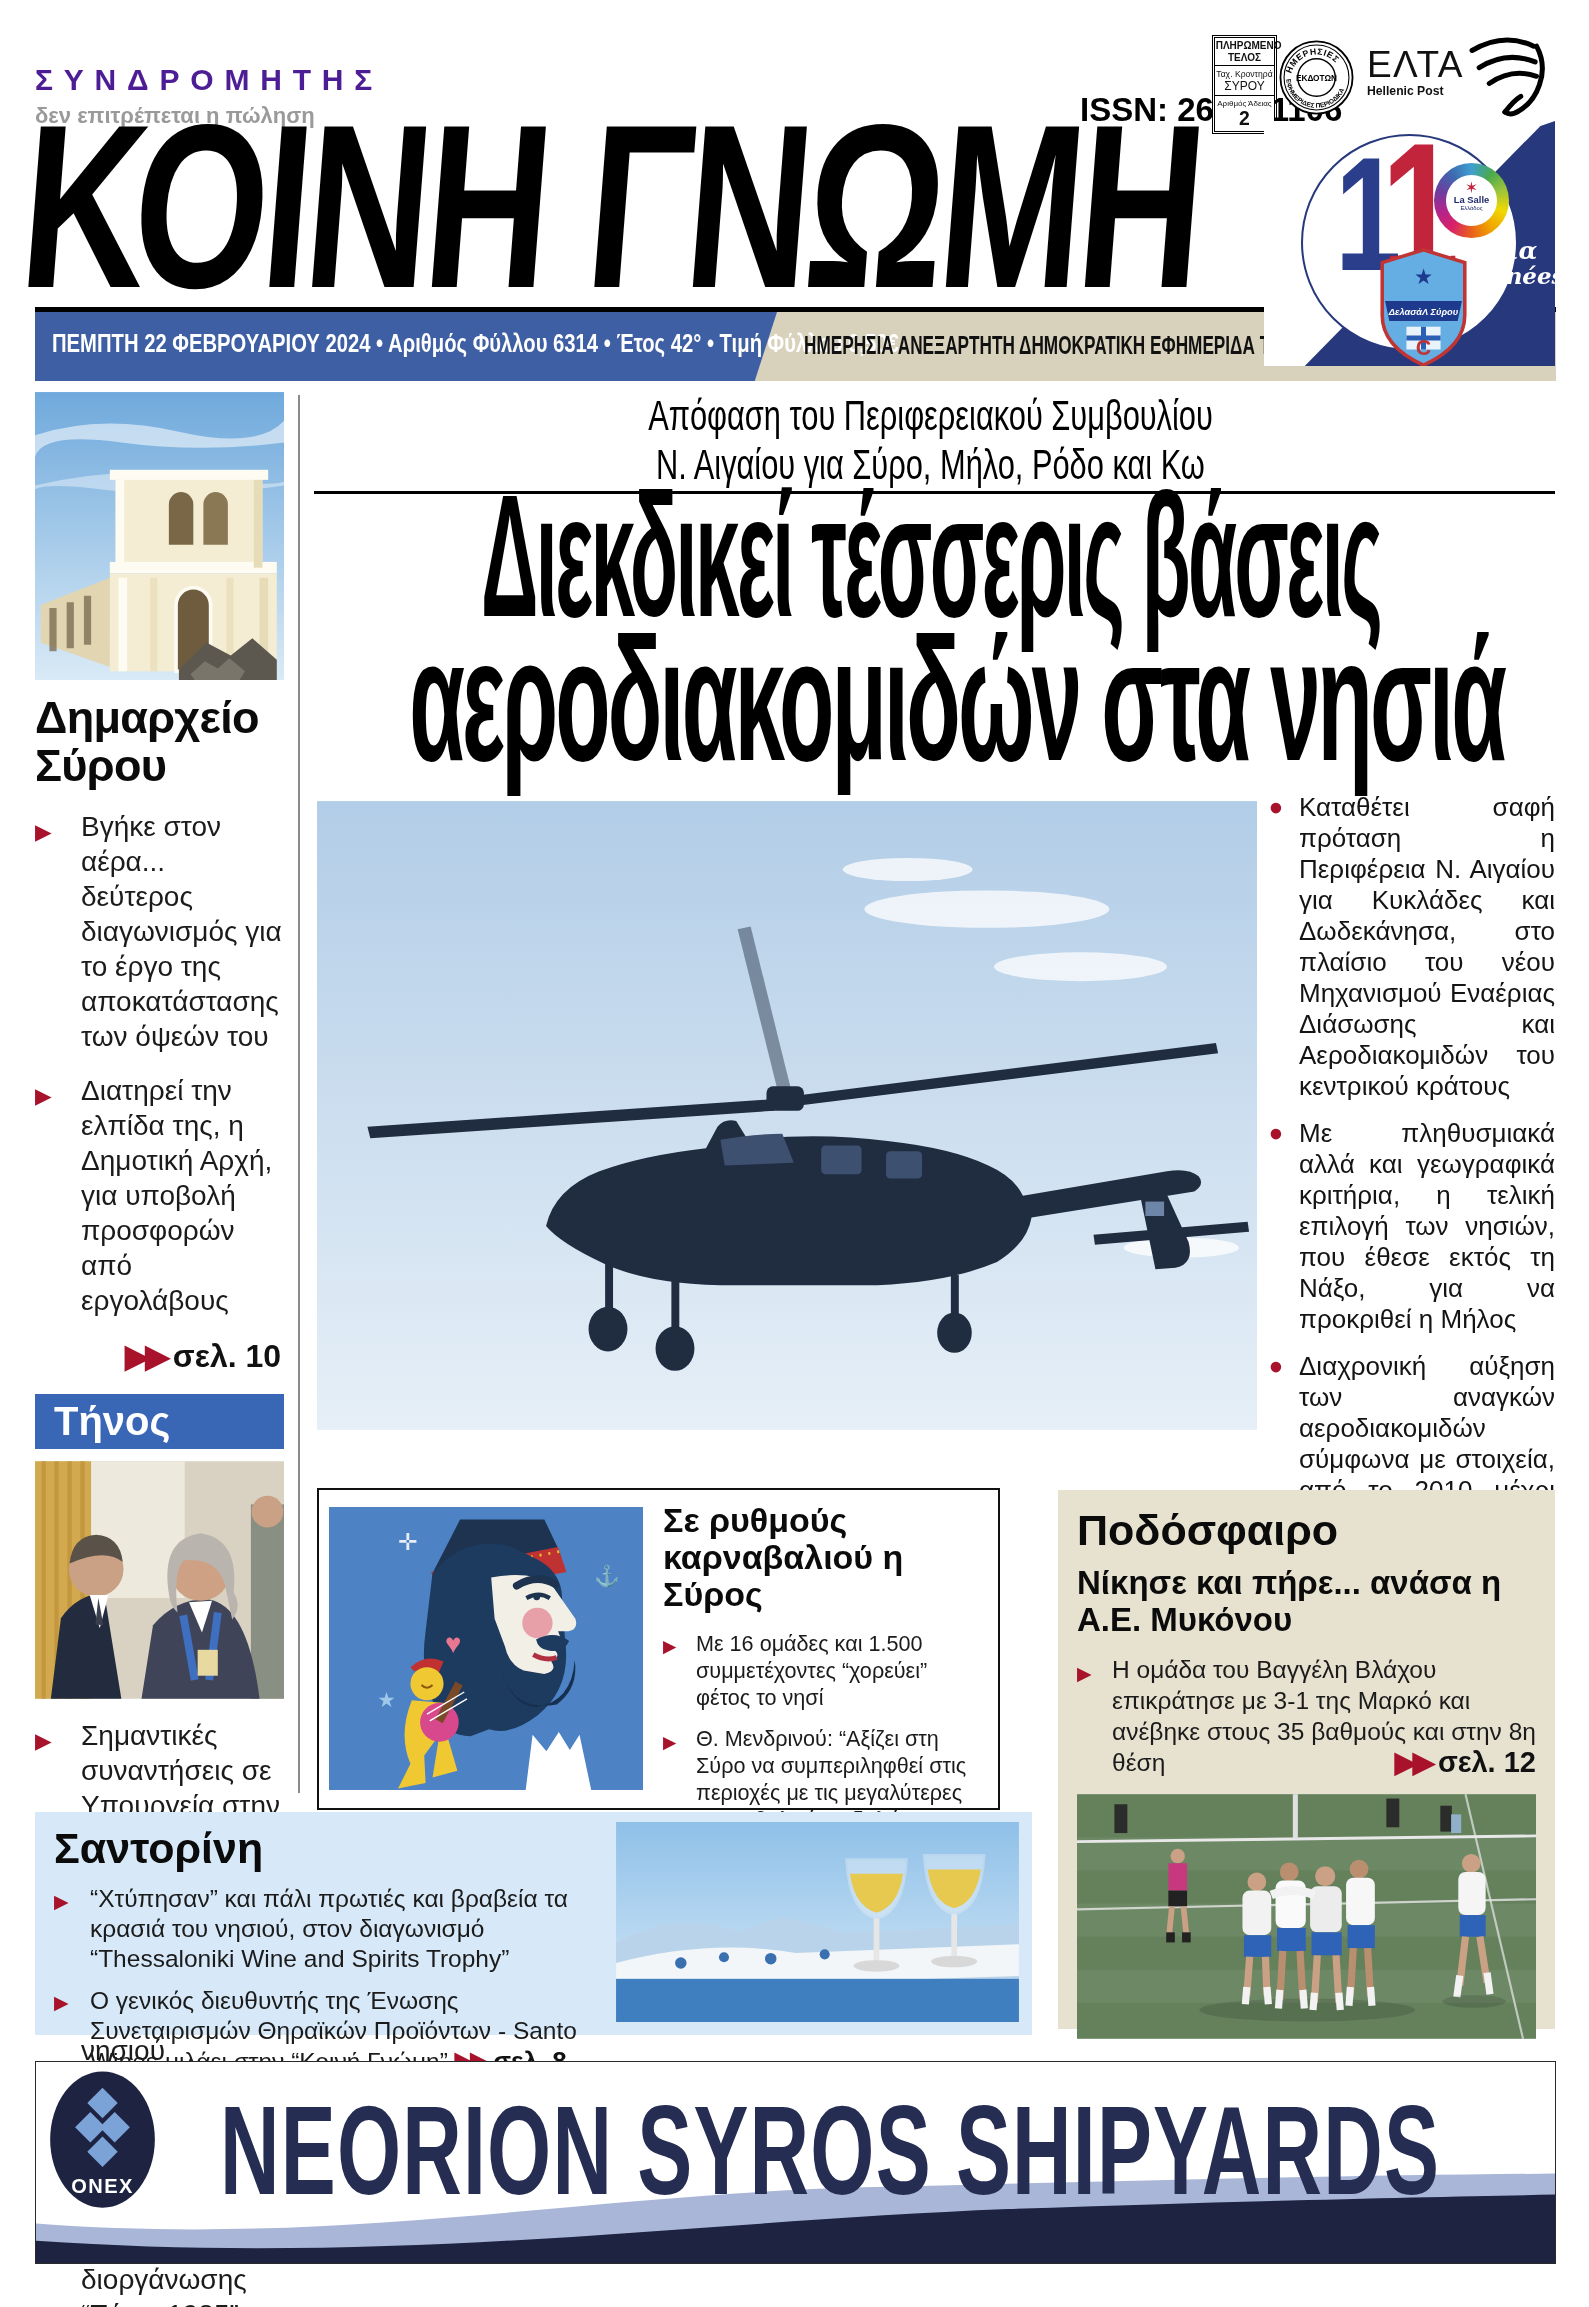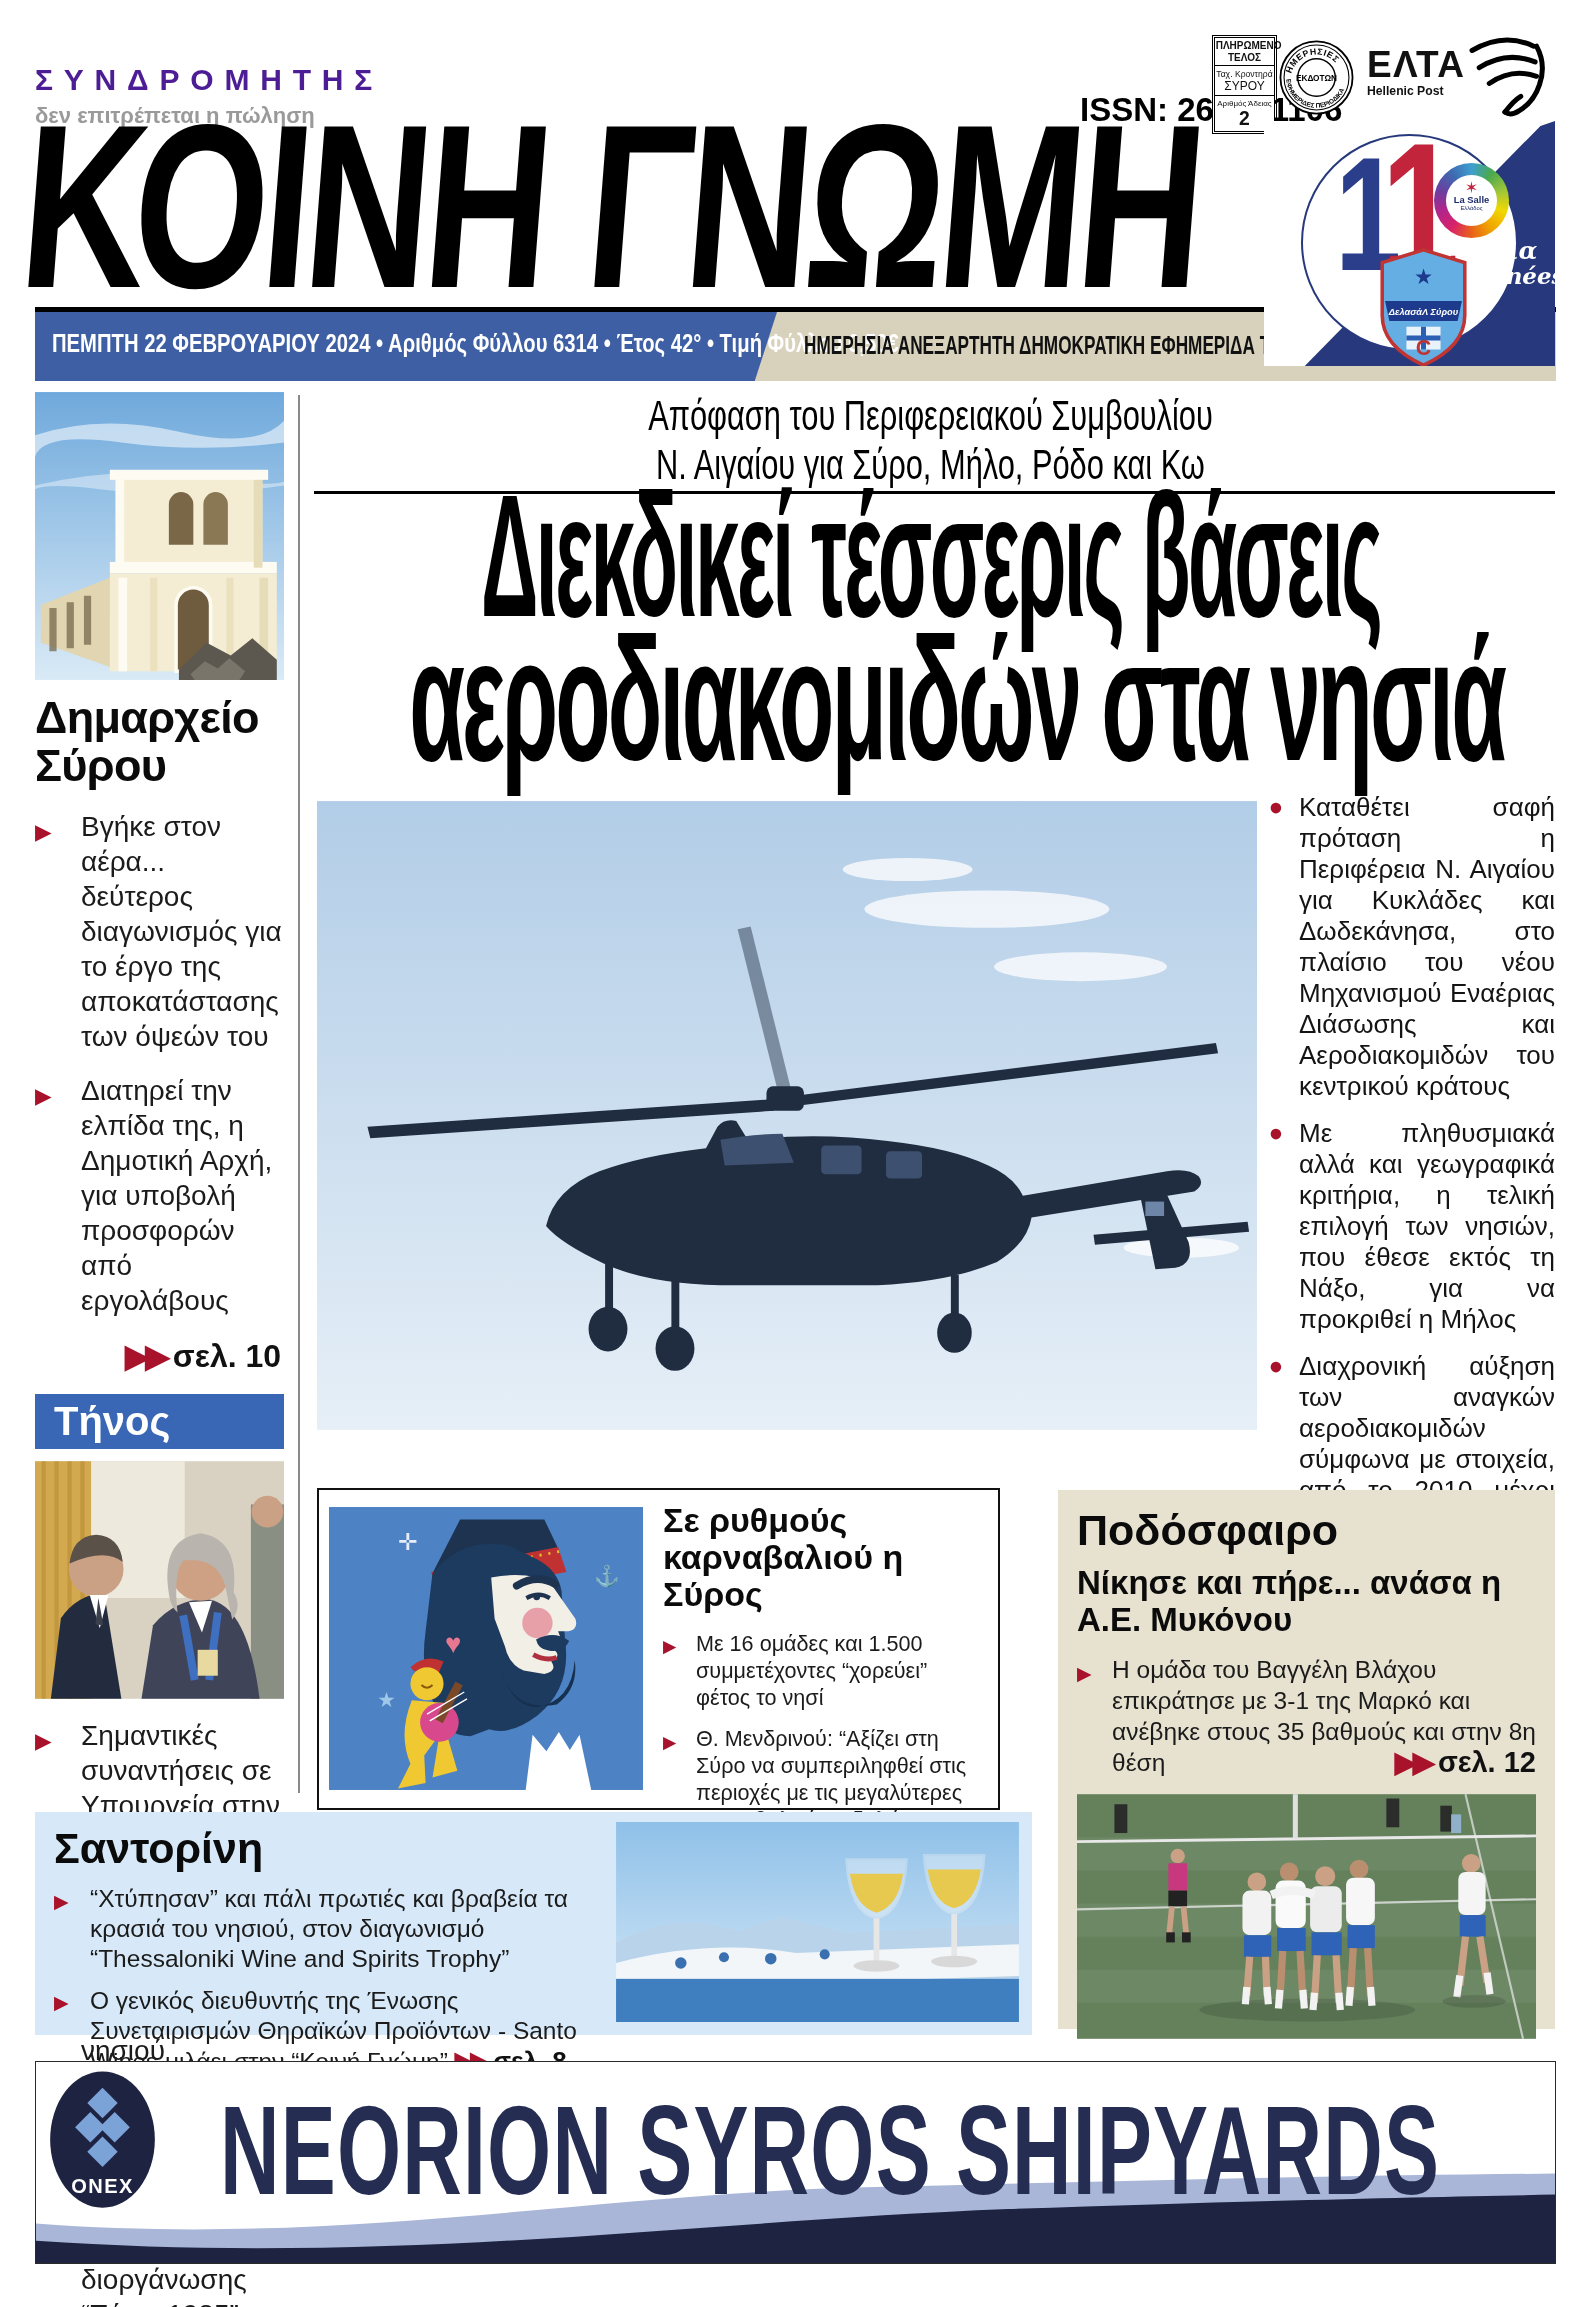--- a/index.html
+++ b/index.html
@@ -14,21 +14,21 @@
   .issn{font-size:33px;font-weight:700;color:#000;}
 
   .fee-stamp{left:1214px;top:37px;width:59px;border:1.4px solid #000;outline:0.7px solid #000;
              outline-offset:1.4px;text-align:center;background:#fff;}
   .fee-stamp .r1{font-size:10px;font-weight:800;line-height:11.5px;padding:2.2px 0.7px;border-bottom:1.4px solid #000;}
   .fee-stamp .r2{font-size:8.6px;line-height:10px;padding:2.9px 0.7px 0;}
   .fee-stamp .r3{font-size:12px;line-height:10.8px;padding:1.4px 0 3.6px;border-bottom:1.4px solid #000;}
   .fee-stamp .r4{font-size:8px;line-height:9.4px;padding-top:2.9px;}
   .fee-stamp .r5{font-size:19.4px;font-weight:800;line-height:20px;padding-bottom:2.2px;}
 
-  .elta-name{font-size:37px;font-weight:700;letter-spacing:1.4px;line-height:37px;}
+  .elta-name{font-size:37px;font-weight:400;letter-spacing:1.4px;line-height:37px;}
   .elta-sub{font-size:12.2px;font-weight:700;margin-top:1.4px;}
 
   
   .masthead{left:32px;top:91px;font-size:144px;font-weight:900;letter-spacing:-4.3px;color:#000;
             white-space:nowrap;transform:scale(1.2,1.62) skewX(-6deg);transform-origin:left top;line-height:1;}
 
   .date-band{left:35px;top:307px;width:1521px;height:69px;border-top:5px solid #000;background:#d8d2bc;}
   .date-band .blue{position:absolute;left:0;top:0;height:100%;width:742px;background:#3e5fa3;
                    clip-path:polygon(0 0,100% 0,97% 100%,0 100%);}
   .dateline{position:absolute;left:17.3px;top:17.3px;color:#fff;font-weight:700;font-size:22px;white-space:nowrap;

